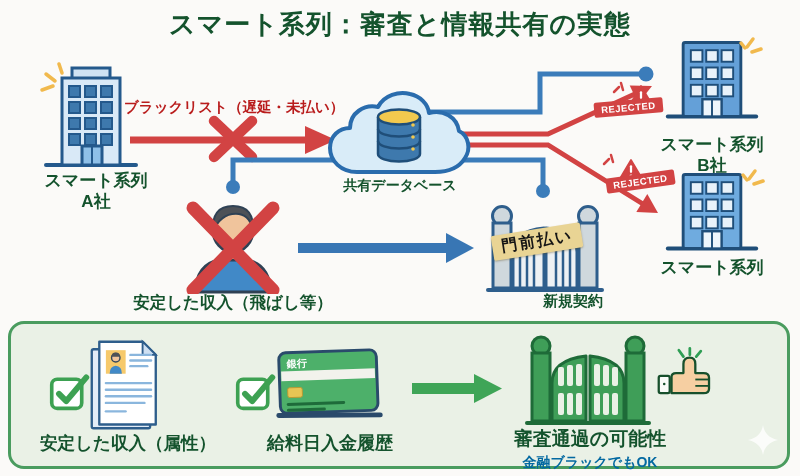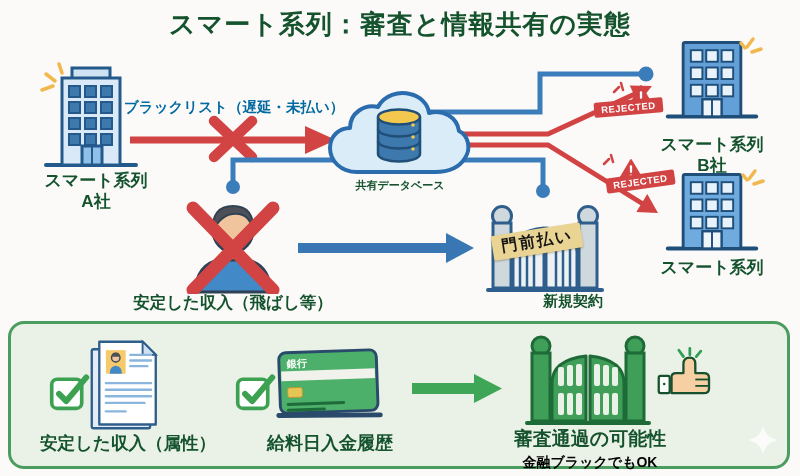--- a/index.html
+++ b/index.html
@@ -4,23 +4,23 @@
 <style>
   html,body{margin:0;padding:0;background:#ffffff;}
   #canvas{
     position:relative;width:800px;height:476px;overflow:hidden;
     background:#fbfaf8;
     font-family:"Liberation Sans","DejaVu Sans",sans-serif;
   }
   .abs{position:absolute;}
   .lbl{position:absolute;text-align:center;color:#14532d;font-weight:800;line-height:21px;}
   #title{top:14px;left:0;width:800px;font-size:26px;font-weight:900;letter-spacing:1px;}
-  #blacklist-label{left:124px;top:97px;width:232px;font-size:14.5px;color:#0369a1;text-align:left;}
+  #blacklist-label{left:124px;top:97px;width:232px;font-size:14.5px;color:#b91c1c;text-align:left;}
   #label-a{left:30px;top:170px;width:132px;font-size:17px;}
-  #cloud-label{left:310px;top:175px;width:180px;font-size:11px;}
+  #cloud-label{left:310px;top:175px;width:180px;font-size:14px;}
   #label-b{left:652px;top:134px;width:120px;font-size:17px;}
   #label-c{left:652px;top:257px;width:120px;font-size:17px;}
   #person-label{left:118px;top:292px;width:230px;font-size:16.5px;}
   #newcontract-label{left:511px;top:290px;width:124px;font-size:15px;}
   .ribbon{
     position:absolute;background:#d24343;color:#ffffff;
     font-size:9.5px;font-weight:800;letter-spacing:.5px;
     padding:2.5px 7px;border-radius:2px;line-height:10px;
   }
   #rejected-1{left:594px;top:100px;transform:rotate(-5deg);}
@@ -32,21 +32,21 @@
     box-shadow:0 1px 2px rgba(80,60,10,.35);
   }
   #green-panel{
     position:absolute;left:8px;top:321px;width:782px;height:148px;
     box-sizing:border-box;border:3.5px solid #4a9c5f;border-radius:16px;
     background:#eaf1e6;
   }
   #income-label{left:22px;top:433px;width:212px;font-size:17.5px;font-weight:900;font-family:Liberation Serif, serif;}
   #salary-label{left:228px;top:433px;width:204px;font-size:18px;font-weight:900;}
   #pass-label{left:488px;top:428px;width:204px;font-size:19px;font-weight:700;}
-  #pass-sublabel{left:488px;top:452px;width:204px;font-size:14px;color:#000000;}
+  #pass-sublabel{left:488px;top:452px;width:204px;font-size:14px;color:#0369a1;}
 </style>
 </head>
 <body>
 
 <div id="canvas">
 
   <svg class="abs" style="left:0;top:0" width="800" height="476">
 
     <g>
       <path d="M130 140 L306 140" stroke="#d24343" stroke-width="7" fill="none"></path>

